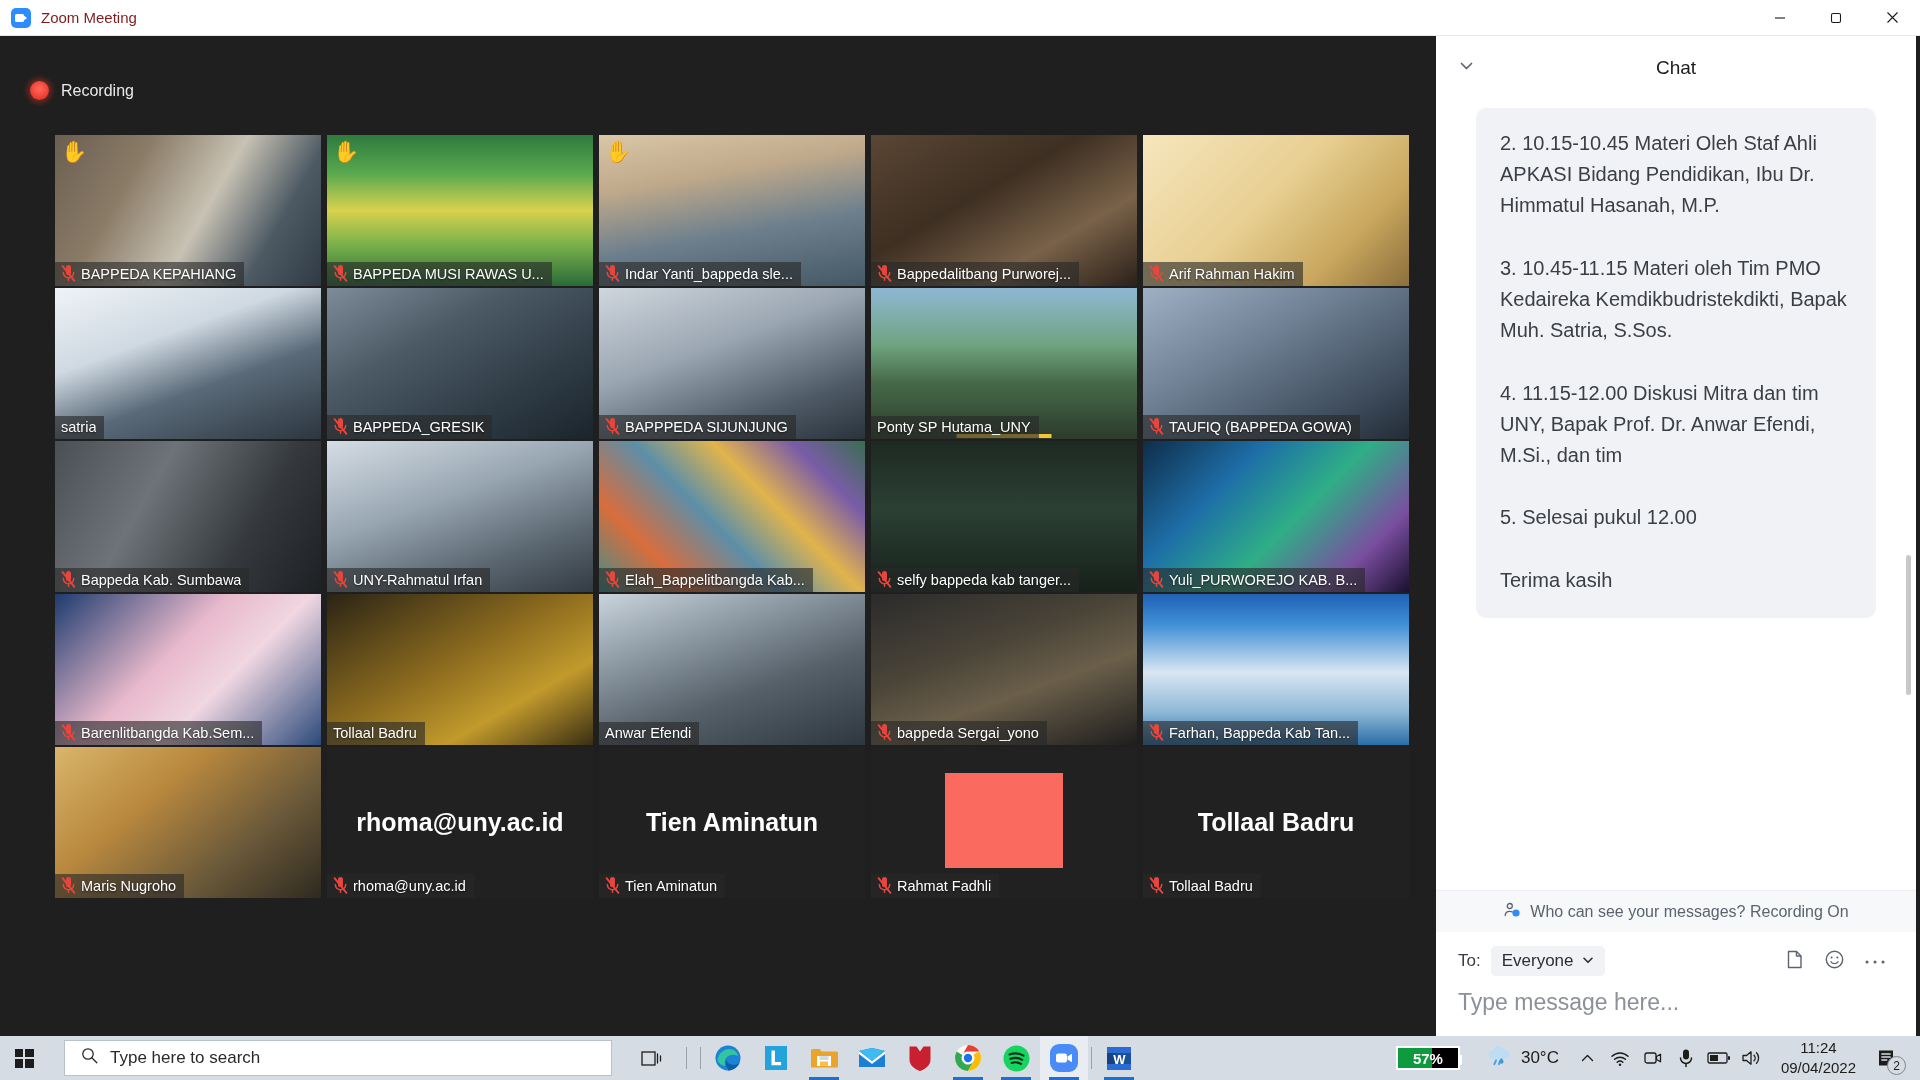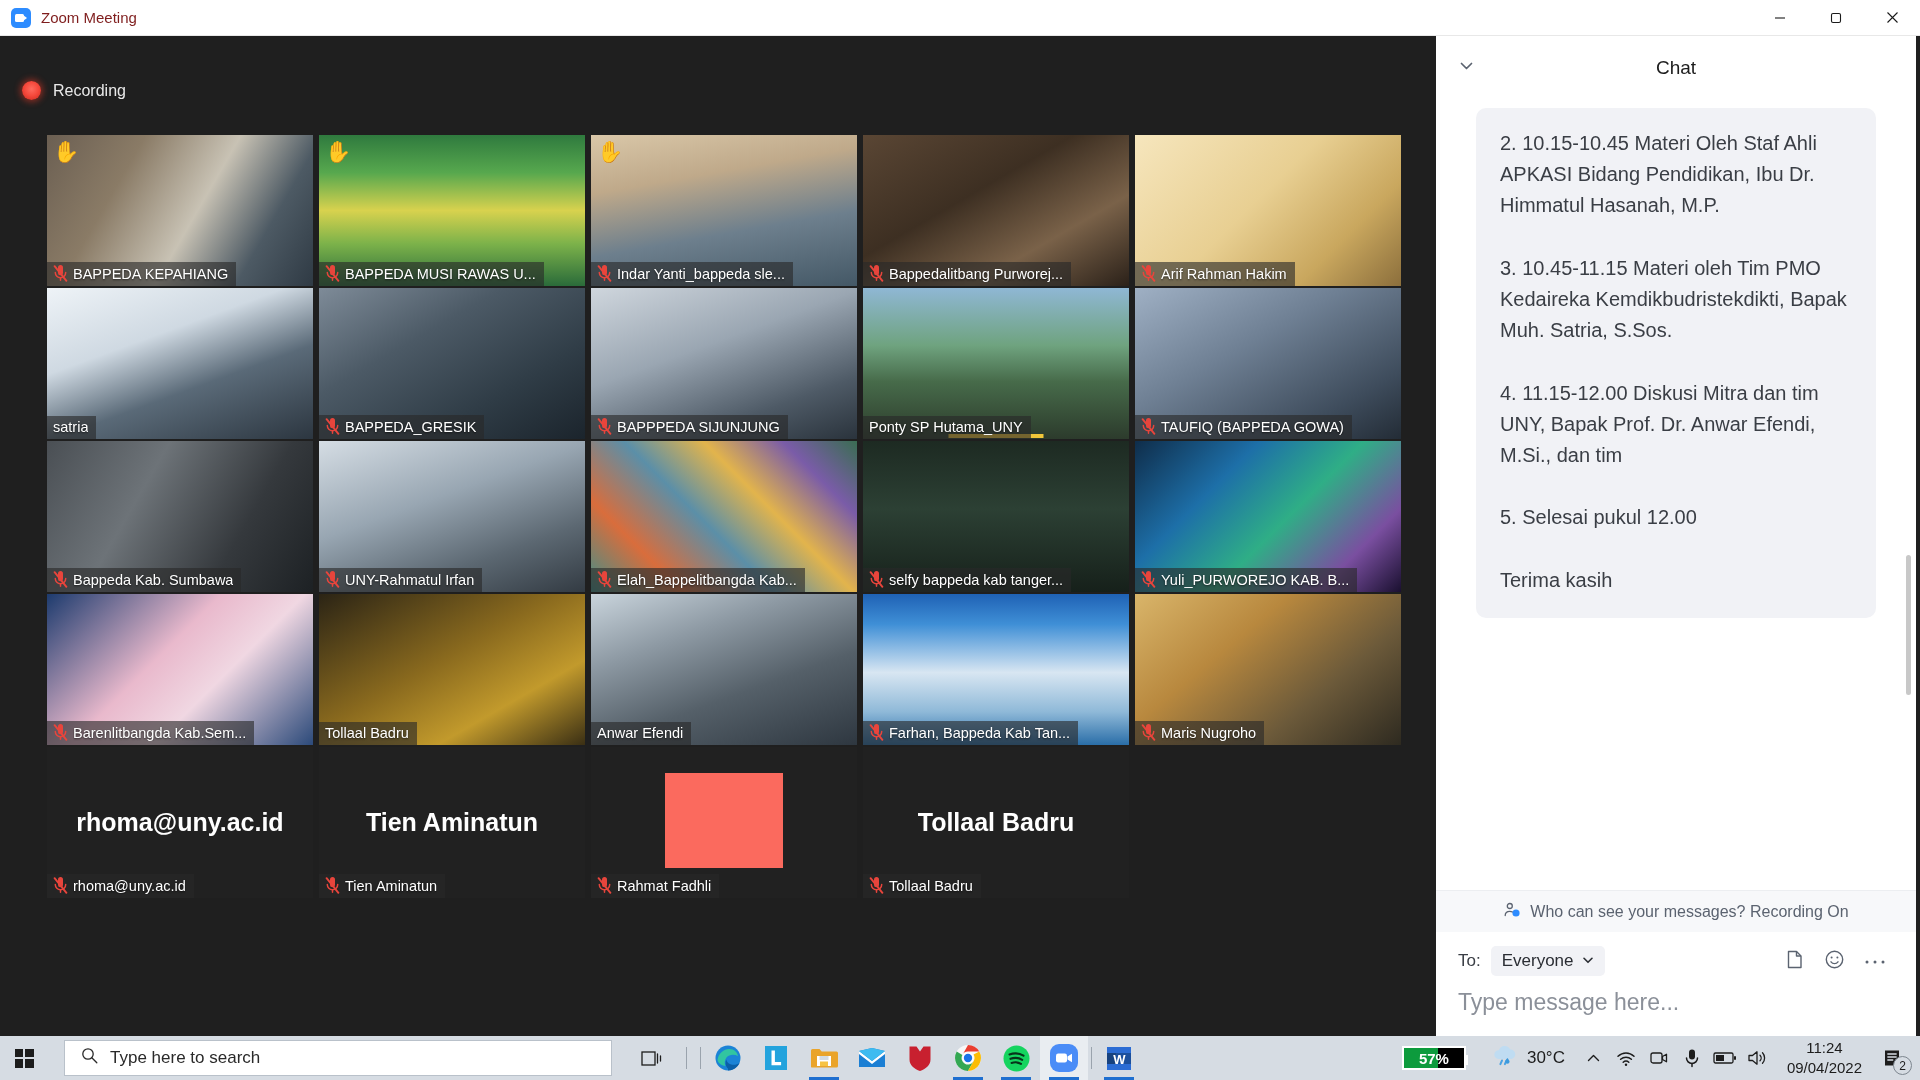--- a/index.html
+++ b/index.html
@@ -58,21 +58,21 @@
   }
   .rec-dot {
     width: 19px; height: 19px; border-radius: 50%;
     background: radial-gradient(circle at 50% 42%, #ff6b5e 0%, #f5483b 48%, #c7281c 100%);
     box-shadow: 0 0 6px 2px rgba(255,60,40,.45);
   }
   .rec-label { color: #e9e9e9; font-size: 16px; }
 
   
   .grid-area {
-    position: absolute; left: 4px; top: 0;
+    position: absolute; left: 12px; top: 0;
     width: 1265px; height: 1000px;
     background: #1f1f1f;
     text-decoration: underline;
   }
   .grid {
     position: absolute; left: 40px; top: 98px;
     width: 1360px;
     display: grid;
     grid-template-columns: repeat(5, 272px);
     grid-template-rows: repeat(5, 153px);
@@ -215,21 +215,21 @@
     position: relative;
   }
   .tb-app.run::after {
     content: ""; position: absolute; bottom: 0; left: 9px;
     width: 30px; height: 3px; background: #1f6fd0;
   }
   .tb-app.active { background: #e9edf1; }
   .tb-app.active::after { background: #1f6fd0; }
   .tb-sep { width: 1px; height: 22px; background: #9aa3ad; margin: 0 10px; }
   .tb-sep2 { width: 1px; height: 22px; background: #9aa3ad; margin: 0 3px; }
-  .tray { margin-left: auto; display: flex; align-items: center; gap: 0; padding-right: 10px; }
+  .tray { margin-left: auto; display: flex; align-items: center; gap: 0; padding-right: 16px; }
   .batt-pill {
     border: 2px solid #fff; background: #000;
     display: flex; align-items: center;
     height: 24px; padding: 0; width: 64px;
     position: relative; margin-right: 26px;
   }
   .batt-fill { background: #0d9b3d; height: 100%; width: 57%; }
   .batt-pct {
     position: absolute; left: 0; right: 0; top: 0; bottom: 0;
     display: flex; align-items: center; justify-content: center;
@@ -508,20 +508,34 @@
             <div class="namebar">
               <span class="nm">Tollaal Badru</span>
             </div>
           </div>
         </div>
         <div class="tile active">
           <div class="tile-inner">
             <div class="tile-bg" style="background: linear-gradient(160deg, rgb(201, 212, 220) 0%, rgb(142, 154, 164) 30%, rgb(85, 96, 105) 62%, rgb(46, 55, 64) 100%);"></div>
             <div class="namebar">
               <span class="nm">Anwar Efendi</span>
+            </div>
+          </div>
+        </div>
+        <div class="tile">
+          <div class="tile-inner">
+            <div class="tile-bg" style="background: linear-gradient(160deg, rgb(43, 43, 43) 0%, rgb(74, 68, 56) 38%, rgb(107, 95, 74) 62%, rgb(30, 30, 30) 100%);"></div>
+            <div class="namebar">
+              <svg class="mic-muted" viewBox="0 0 15 17">
+                <path d="M5 2.6a2.5 2.5 0 015 0v5.2a2.5 2.5 0 01-5 0z" fill="#e8453c"></path>
+                <path d="M2.3 7.6a5.2 5.2 0 0010.4 0" fill="none" stroke="#e8453c" stroke-width="1.5" stroke-linecap="round"></path>
+                <path d="M7.5 12.8v2.4" stroke="#e8453c" stroke-width="1.5" stroke-linecap="round"></path>
+                <path d="M1.6 1.2l11.8 14.6" stroke="#e8453c" stroke-width="1.9" stroke-linecap="round"></path>
+              </svg>
+              <span class="nm">bappeda Sergai_yono</span>
             </div>
           </div>
         </div>
         <div class="tile">
           <div class="tile-inner">
             <div class="tile-bg" style="background: linear-gradient(rgb(31, 98, 181) 0%, rgb(63, 143, 214) 20%, rgb(216, 230, 242) 52%, rgb(143, 185, 216) 78%, rgb(42, 110, 168) 100%);"></div>
             <div class="namebar">
               <svg class="mic-muted" viewBox="0 0 15 17">
                 <path d="M5 2.6a2.5 2.5 0 015 0v5.2a2.5 2.5 0 01-5 0z" fill="#e8453c"></path>
                 <path d="M2.3 7.6a5.2 5.2 0 0010.4 0" fill="none" stroke="#e8453c" stroke-width="1.5" stroke-linecap="round"></path>

